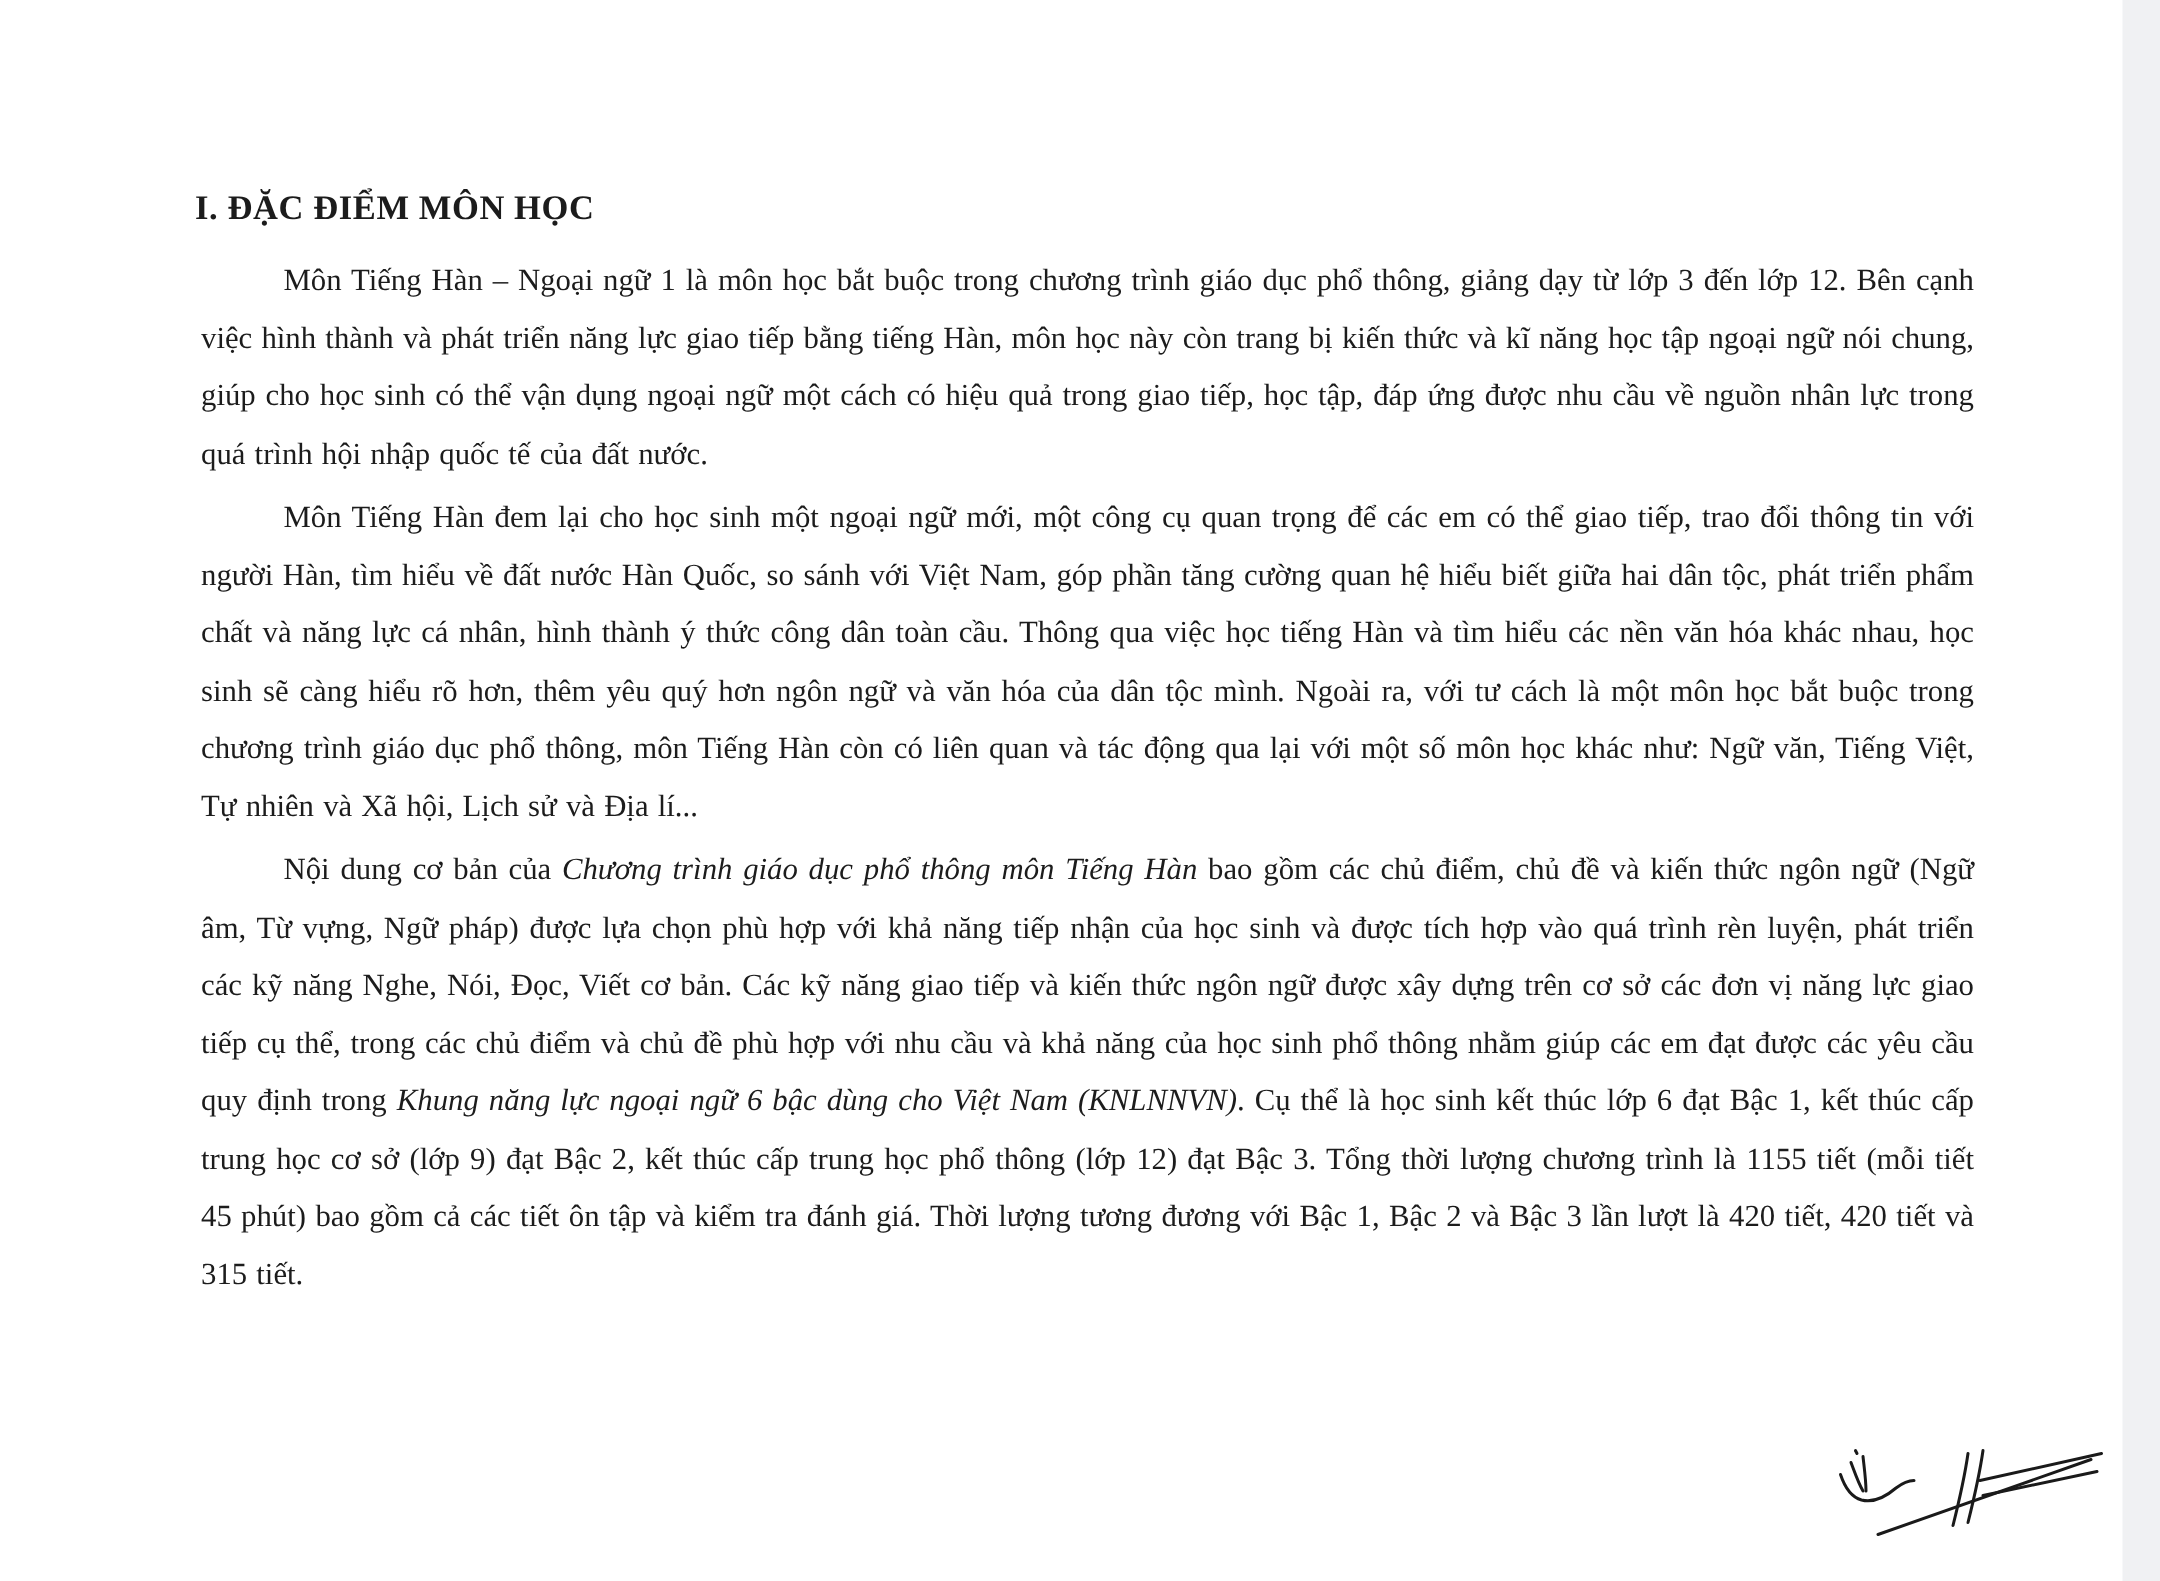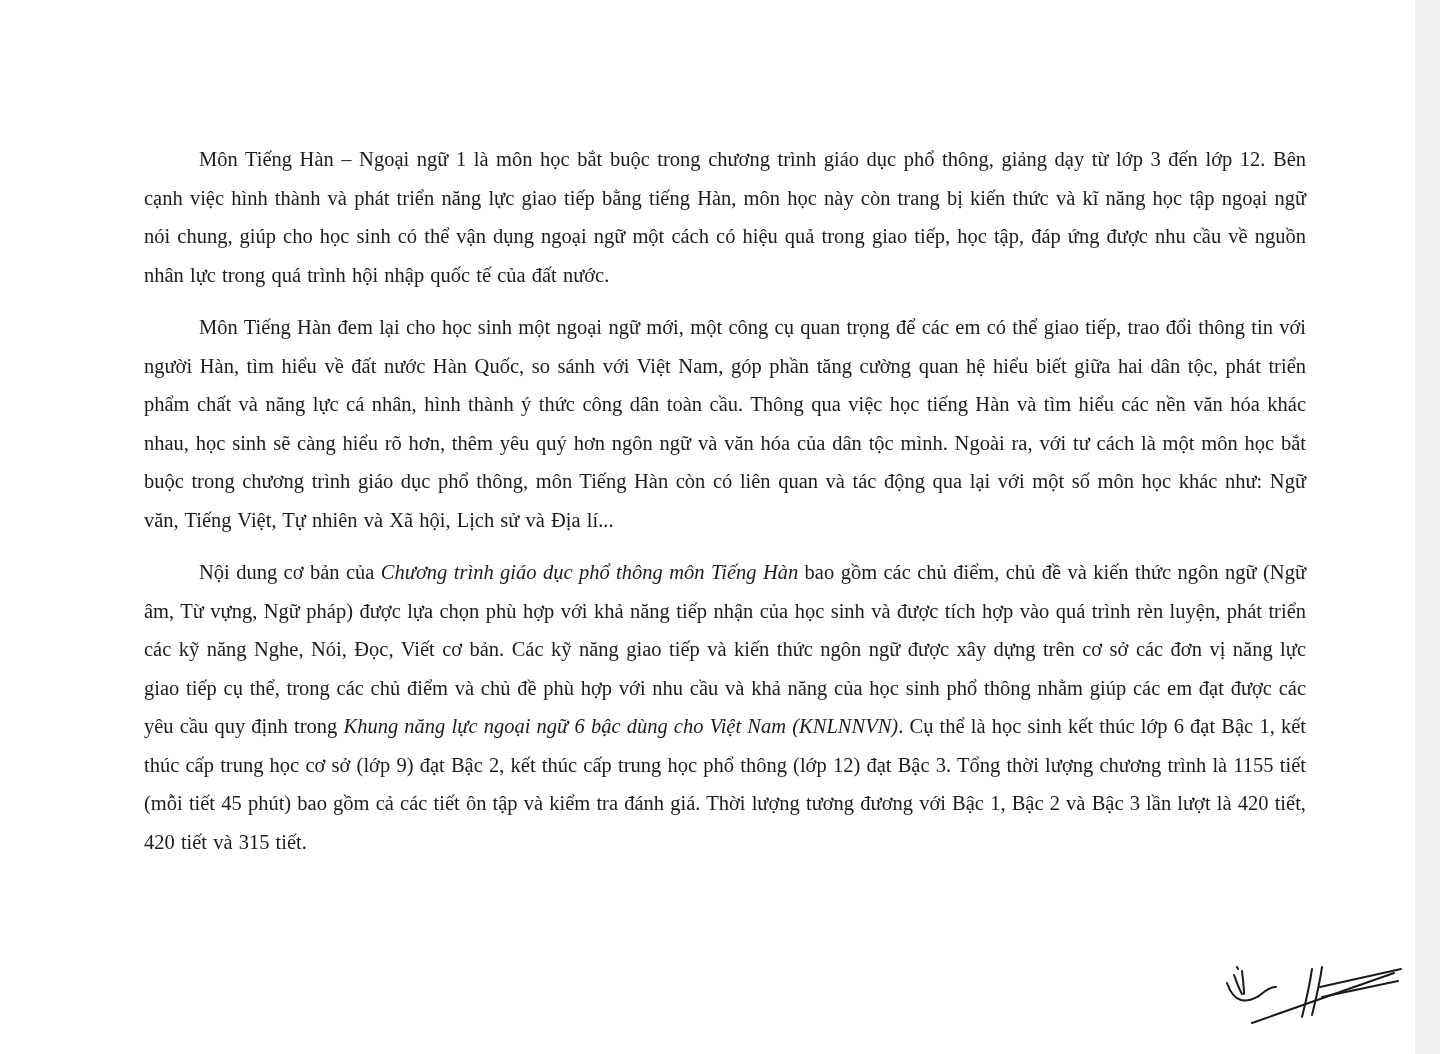--- a/index.html
+++ b/index.html
@@ -24,21 +24,21 @@
     top: 126px;
     width: 1190px;
   }
   .doc-heading {
     font-size: 23px;
     font-weight: bold;
     letter-spacing: 0.4px;
     margin: 0 0 16px 0;
   }
   .para {
-    margin: 14px;
+    margin: 4px;
     font-size: 20.5px;
     line-height: 38.5px;
     text-align: justify;
     text-indent: 55px;
     word-spacing: 1px;
     font-family: Liberation Serif, serif;
   }
   .para em { font-style: italic; }
   .signature-wrap {
     position: absolute;
@@ -55,20 +55,21 @@
     stroke-linecap: round;
     stroke-linejoin: round;
   }
 </style>
 </head>
 <body style="--page-bg: #ffffff; --edge-color: #f0f1f3; --text-color: #1c1c1c;">
 
 <div class="scan-edge-right"></div>
 
 <div class="content">
+  <h1 class="doc-heading">I. ĐẶC ĐIỂM MÔN HỌC</h1>
   <div>
       <p class="para"><span>Môn Tiếng Hàn – Ngoại ngữ 1 là môn học bắt buộc trong chương trình giáo dục phổ thông, giảng dạy từ lớp 3 đến lớp 12. Bên cạnh việc hình thành và phát triển năng lực giao tiếp bằng tiếng Hàn, môn học này còn trang bị kiến thức và kĩ năng học tập ngoại ngữ nói chung, giúp cho học sinh có thể vận dụng ngoại ngữ một cách có hiệu quả trong giao tiếp, học tập, đáp ứng được nhu cầu về nguồn nhân lực trong quá trình hội nhập quốc tế của đất nước.</span></p>
       <p class="para"><span>Môn Tiếng Hàn đem lại cho học sinh một ngoại ngữ mới, một công cụ quan trọng để các em có thể giao tiếp, trao đổi thông tin với người Hàn, tìm hiểu về đất nước Hàn Quốc, so sánh với Việt Nam, góp phần tăng cường quan hệ hiểu biết giữa hai dân tộc, phát triển phẩm chất và năng lực cá nhân, hình thành ý thức công dân toàn cầu. Thông qua việc học tiếng Hàn và tìm hiểu các nền văn hóa khác nhau, học sinh sẽ càng hiểu rõ hơn, thêm yêu quý hơn ngôn ngữ và văn hóa của dân tộc mình. Ngoài ra, với tư cách là một môn học bắt buộc trong chương trình giáo dục phổ thông, môn Tiếng Hàn còn có liên quan và tác động qua lại với một số môn học khác như: Ngữ văn, Tiếng Việt, Tự nhiên và Xã hội, Lịch sử và Địa lí...</span></p>
       <p class="para"><span>Nội dung cơ bản của </span><em>Chương trình giáo dục phổ thông môn Tiếng Hàn</em><span> bao gồm các chủ điểm, chủ đề và kiến thức ngôn ngữ (Ngữ âm, Từ vựng, Ngữ pháp) được lựa chọn phù hợp với khả năng tiếp nhận của học sinh và được tích hợp vào quá trình rèn luyện, phát triển các kỹ năng Nghe, Nói, Đọc, Viết cơ bản. Các kỹ năng giao tiếp và kiến thức ngôn ngữ được xây dựng trên cơ sở các đơn vị năng lực giao tiếp cụ thể, trong các chủ điểm và chủ đề phù hợp với nhu cầu và khả năng của học sinh phổ thông nhằm giúp các em đạt được các yêu cầu quy định trong </span><em>Khung năng lực ngoại ngữ 6 bậc dùng cho Việt Nam (KNLNNVN)</em><span>. Cụ thể là học sinh kết thúc lớp 6 đạt Bậc 1, kết thúc cấp trung học cơ sở (lớp 9) đạt Bậc 2, kết thúc cấp trung học phổ thông (lớp 12) đạt Bậc 3. Tổng thời lượng chương trình là 1155 tiết (mỗi tiết 45 phút) bao gồm cả các tiết ôn tập và kiểm tra đánh giá. Thời lượng tương đương với Bậc 1, Bậc 2 và Bậc 3 lần lượt là 420 tiết, 420 tiết và 315 tiết.</span></p>
     </div>
 </div>
 
 <div class="signature-wrap">
   <svg viewBox="0 0 200 68">
     <path d="M26,15 c3,8 5,14 8,19"></path>

